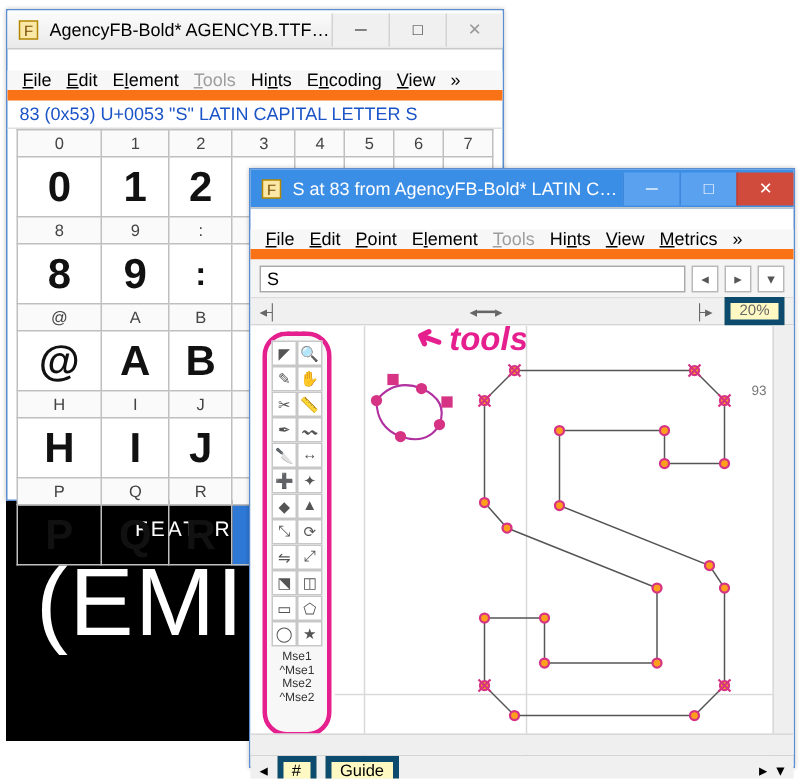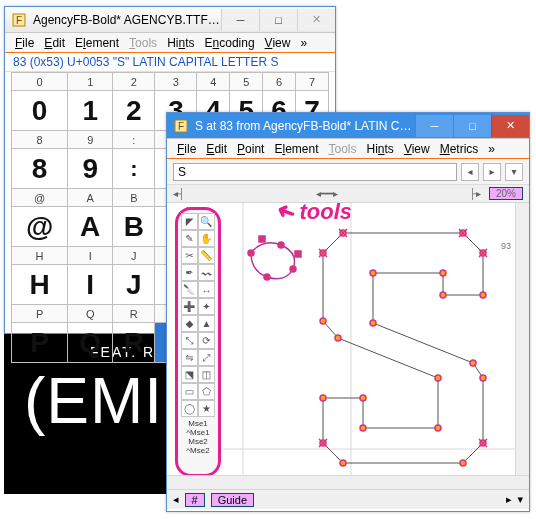--- a/index.html
+++ b/index.html
@@ -9,21 +9,21 @@
   .win          { position: absolute; border: 1px solid #5a8ed0; background: #fff; box-shadow: 0 0 3px rgba(0,0,0,.25); }
   .titlebar     { height: 26px; display: flex; align-items: center; font-size: 12px; color: #000; background: linear-gradient(#fdfdfd,#e9e9e9); border-bottom: 1px solid #c8c8c8; }
   .titlebar.active { color:#fff; background:#3b8ee6; }
   .ticon        { width: 16px; height: 16px; margin: 0 6px; display:inline-flex; align-items:center; justify-content:center; }
   .title        { flex: 1; white-space: nowrap; overflow: hidden; text-overflow: ellipsis; }
   .ctlbtns      { display:flex; }
   .ctlbtn       { width: 38px; height: 22px; display:flex; align-items:center; justify-content:center; font-size:11px; color:#333; border-left:1px solid #d3d3d3; background:#f0f0f0; cursor:default;}
   .ctlbtn.close { background:#d14b3d; color:#fff; border-left-color:#c23e30;}
   .ctlbtn.dim   { color:#999; }
 
-  .menubar      { height: 20px; display:flex; align-items:center; gap:2px; padding:0 6px; font-size:12px; background:#f7f7f7; border-bottom:1px solid #f97316;}
+  .menubar      { height: 20px; display:flex; align-items:flex-end; gap:2px; padding:0 6px; font-size:12px; background:#f7f7f7; border-bottom:7px solid #f97316;margin-top:14px;}
   .menubar span { padding:0 4px; }
   .menubar span.dis { color:#9e9e9e; }
   .menubar span u { text-decoration: underline; }
 
   .infoline { font-size:12px; color:#1a54c7; padding:2px 8px; border-bottom:1px solid #e0e0e0; }
 
   
   .gridwrap { padding:0 6px 6px 6px; }
   table.glyphs { border-collapse:collapse; width:100%; }
   table.glyphs td, table.glyphs th { border:1px solid #bfbfbf; text-align:center; }
@@ -40,21 +40,21 @@
   
   #gwin { left:166px; top:112px; width:364px; height:400px; }
   #fwin { left:4px; top:6px; width:332px; height:328px; }
 
   .toolbar { height:26px; display:flex; align-items:center; gap:4px; padding:2px 6px; border-bottom:1px solid #dcdcdc; background:#f4f4f4; }
   .toolbar input { flex:1; height:18px; font-size:12px; padding:0 4px; border:1px solid #a9a9a9; }
   .tbtn { width:18px; height:18px; border:1px solid #b8b8b8; background:#fff; display:flex; align-items:center; justify-content:center; font-size:10px; color:#555; }
 
   .rulerbar { height:18px; background:#f0f0f0; border-bottom:1px solid #d4d4d4; display:flex; align-items:center; font-size:10px; color:#666; padding:0 6px; gap:8px;}
   .bottombar{ height:20px; background:#f0f0f0; border-top:1px solid #d4d4d4; display:flex; align-items:center; font-size:11px; padding:0 6px; gap:6px;}
-  .chip     { border:1px solid #0c4a6e; padding:0 6px; background:#f0abfc; }
+  .chip     { border:4px solid #0c4a6e; padding:0 6px; background:#fef9c3; }
 
   .canvas   { position:relative; flex:1; background:#fff; overflow:hidden; }
 
   
   .palette  { position:absolute; left:8px; top:4px; width:46px; height:270px; border:3px solid #e61f8e; border-radius:16px; background:#f7f7f7; padding:3px; }
   .palette .row { display:flex; }
   .palette .cell { width:18px; height:17px; border:1px solid #c7c7c7; background:#fff; display:flex; align-items:center; justify-content:center; font-size:10px; color:#555; }
   .palette .lbls { font-size:8px; line-height:9px; text-align:center; color:#333; padding-top:2px;}
   .annot   { position:absolute; left:110px; top:-4px; color:#e61f8e; font-size:22px; font-weight:bold; font-style:italic; }
   .annot .arr { display:inline-block; transform:rotate(200deg); margin-right:4px; font-style:normal;}

